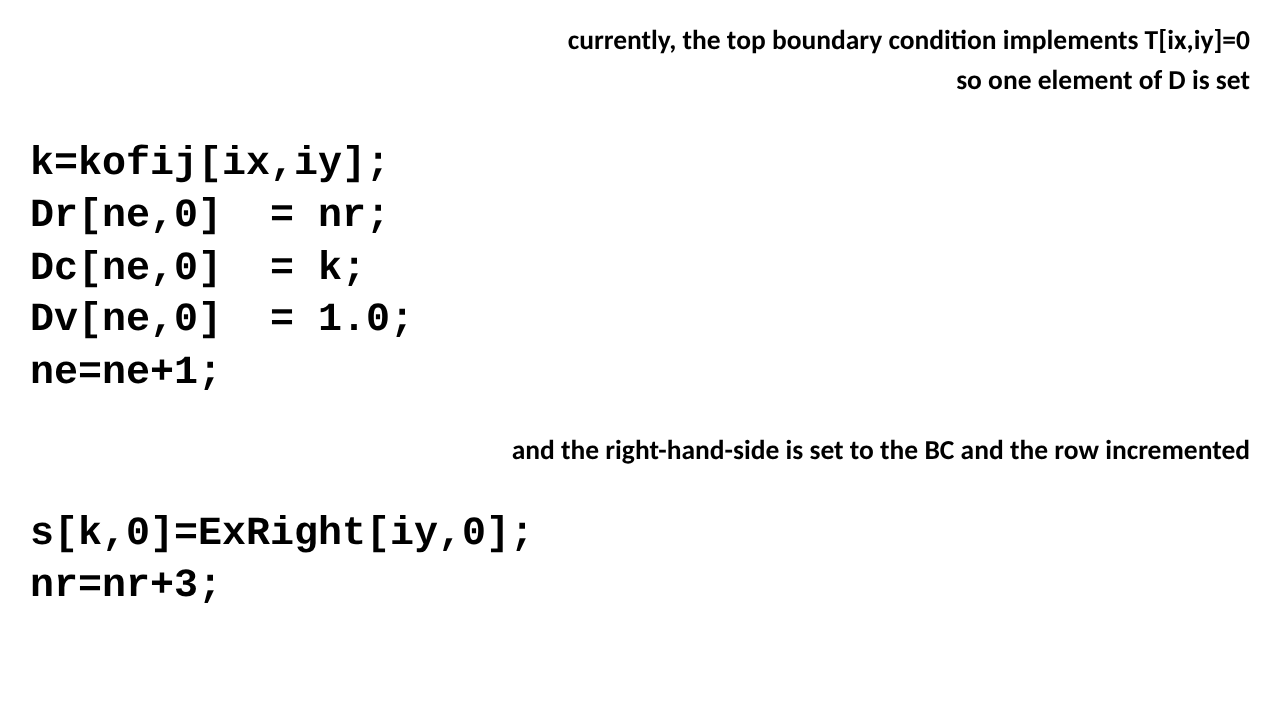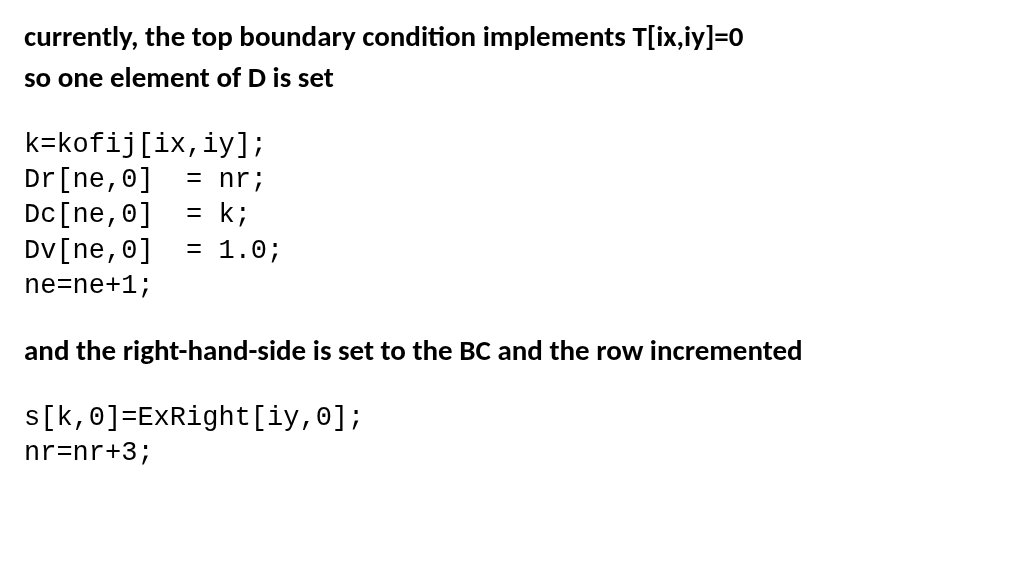--- a/index.html
+++ b/index.html
@@ -10,31 +10,32 @@
     body {
       width: 1024px;
       height: 576px;
       background: #ffffff;
       padding: 18px 24px;
       font-family: Calibri, "Segoe UI", Arial, sans-serif;
       color: #000000;
     }
     .prose {
       font-weight: 700;
-      font-size: 29px;
+      font-size: 22px;
       line-height: 1.28;
       margin-bottom: 4px;
+      text-align: right;
     }
     .spacer {
       height: 28px;
     }
     .code {
       font-family: "Courier New", Courier, monospace;
-      font-weight: 400;
-      font-size: 27px;
+      font-weight: 700;
+      font-size: 32px;
       white-space: pre;
       line-height: 1.3;
     }
   </style>
 </head>
 <body>
 
 <div class="prose">currently, the top boundary condition implements T[ix,iy]=0</div>
 <div class="prose">so one element of D is set</div>
 

